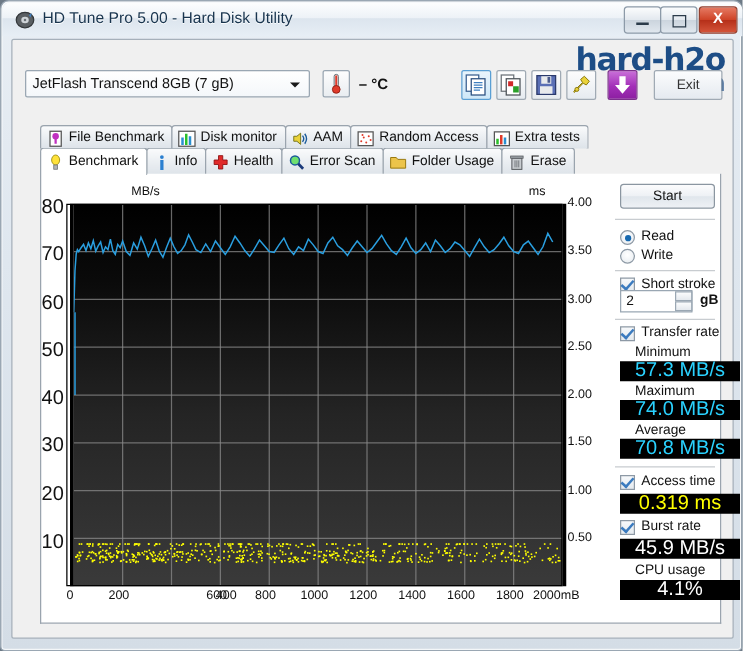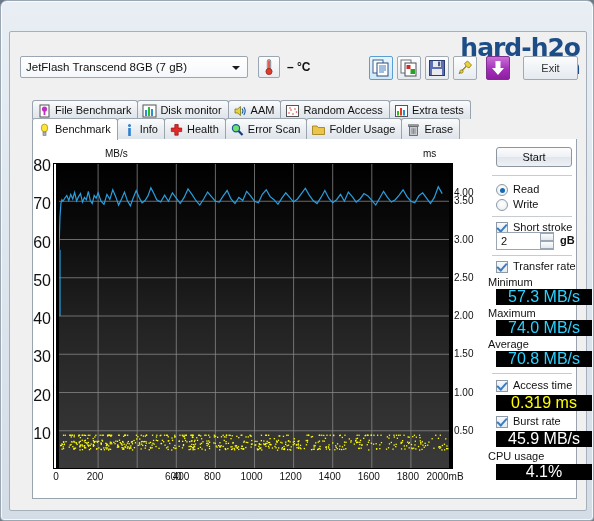--- a/index.html
+++ b/index.html
@@ -190,21 +190,21 @@
   .check{
     position:absolute;left:0;top:1px;width:12px;height:12px;
     border:1px solid #8d99a5;box-sizing:border-box;
     background:linear-gradient(180deg,#f7f9fb,#e4eaef);
   }
   .check.on:after{
     content:"";position:absolute;left:2px;top:-1px;width:4px;height:8px;
     border:solid #3b7bbf;border-width:0 2px 2px 0;transform:rotate(42deg);
   }
   .ctext{position:absolute;left:17px;top:0;white-space:nowrap;}
-  .field-label{position:absolute;left:0;font-size:11px;color:#111;}
+  .field-label{position:absolute;left:20px;font-size:11px;color:#111;}
   .lcd{
     position:absolute;left:8px;width:96px;height:16px;
     background:#000;color:#2ad2ff;font-size:16px;font-weight:normal;
     text-align:center;line-height:16px;
     font-family:"Liberation Sans",sans-serif;
   }
   .lcd.yellow{color:#ffff00;}
   .lcd.white{color:#ffffff;}
   #spin-box{
     position:absolute;left:8px;top:93px;width:58px;height:18px;
@@ -216,20 +216,38 @@
     border:1px solid #9aa7b3;background:linear-gradient(180deg,#fbfcfd,#e4e9ee);
   }
   #spin-up{top:0;} #spin-down{top:8px;}
   #spin-unit{position:absolute;left:72px;top:95px;font-size:11px;color:#111;font-weight:bold;}
 </style>
 </head>
 <body>
 
 <div id="window">
 
+  <div id="titlebar">
+    <svg id="title-icon" viewBox="0 0 16 16">
+      <ellipse cx="8" cy="8" rx="7" ry="6.2" fill="#5a5f63" stroke="#33373a"></ellipse>
+      <ellipse cx="8" cy="8" rx="3" ry="2.6" fill="#cfd4d8"></ellipse>
+      <circle cx="8" cy="8" r="1" fill="#6a7076"></circle>
+      <path d="M11 4 L13.5 2.5 L12.5 6 Z" fill="#3f7fc0"></path>
+    </svg>
+    <div id="title-text">HD Tune Pro 5.00 - Hard Disk Utility</div>
+    <div class="winbtn" id="btn-min">
+      <i class="minglyph"></i>
+    </div>
+    <div class="winbtn" id="btn-max">
+      <i class="maxglyph"></i>
+    </div>
+    <div class="winbtn" id="btn-close">
+      <span>X</span>
+    </div>
+  </div>
 
   <div id="client">
 
 
     <div id="watermark">
       <div id="wm1">hard-h2o</div>
       <div id="wm2">.com</div>
     </div>
 
     <div id="drive-select">
@@ -390,21 +408,21 @@
             <div class="ylab" style="top: 18px;">80</div>
           </div>
         <div id="rlabels">
             <div class="rlab" style="top: 285.75px;">0.50</div>
             <div class="rlab" style="top: 247.5px;">1.00</div>
             <div class="rlab" style="top: 209.25px;">1.50</div>
             <div class="rlab" style="top: 171px;">2.00</div>
             <div class="rlab" style="top: 132.75px;">2.50</div>
             <div class="rlab" style="top: 94.5px;">3.00</div>
             <div class="rlab" style="top: 56.25px;">3.50</div>
-            <div class="rlab" style="top: 18px; margin-top: 30px;">4.00</div>
+            <div class="rlab" style="top: 18px;">4.00</div>
           </div>
         <div id="plot">
           <svg id="plot-svg" width="391" height="306" viewBox="0 0 391 306">
               <line x1="39.1" y1="0" x2="39.1" y2="306" stroke="#8a8a8a" stroke-width="1" opacity="0.75"></line>
               <line x1="78.2" y1="0" x2="78.2" y2="306" stroke="#8a8a8a" stroke-width="1" opacity="0.75"></line>
               <line x1="117.3" y1="0" x2="117.3" y2="306" stroke="#8a8a8a" stroke-width="1" opacity="0.75"></line>
               <line x1="156.4" y1="0" x2="156.4" y2="306" stroke="#8a8a8a" stroke-width="1" opacity="0.75"></line>
               <line x1="195.5" y1="0" x2="195.5" y2="306" stroke="#8a8a8a" stroke-width="1" opacity="0.75"></line>
               <line x1="234.6" y1="0" x2="234.6" y2="306" stroke="#8a8a8a" stroke-width="1" opacity="0.75"></line>
               <line x1="273.7" y1="0" x2="273.7" y2="306" stroke="#8a8a8a" stroke-width="1" opacity="0.75"></line>

